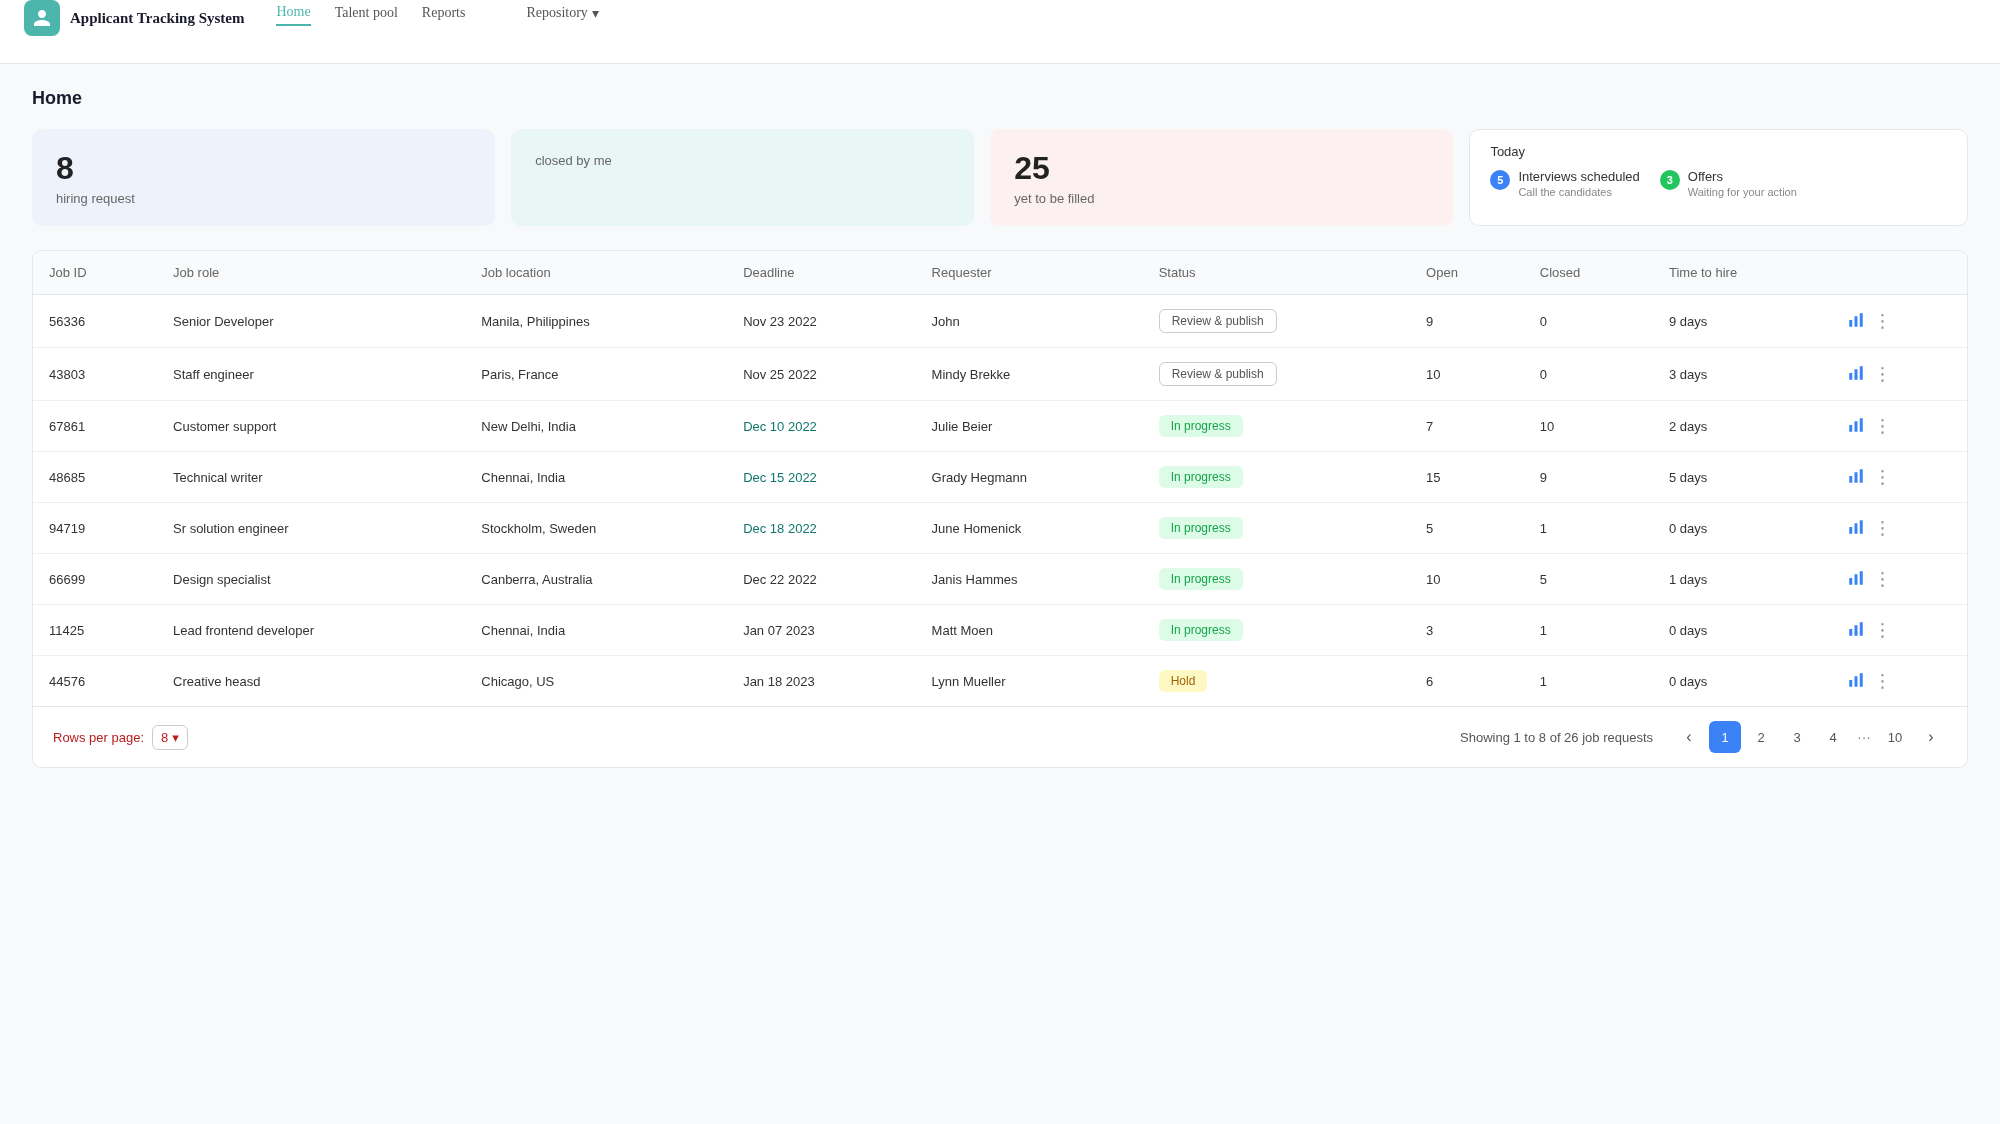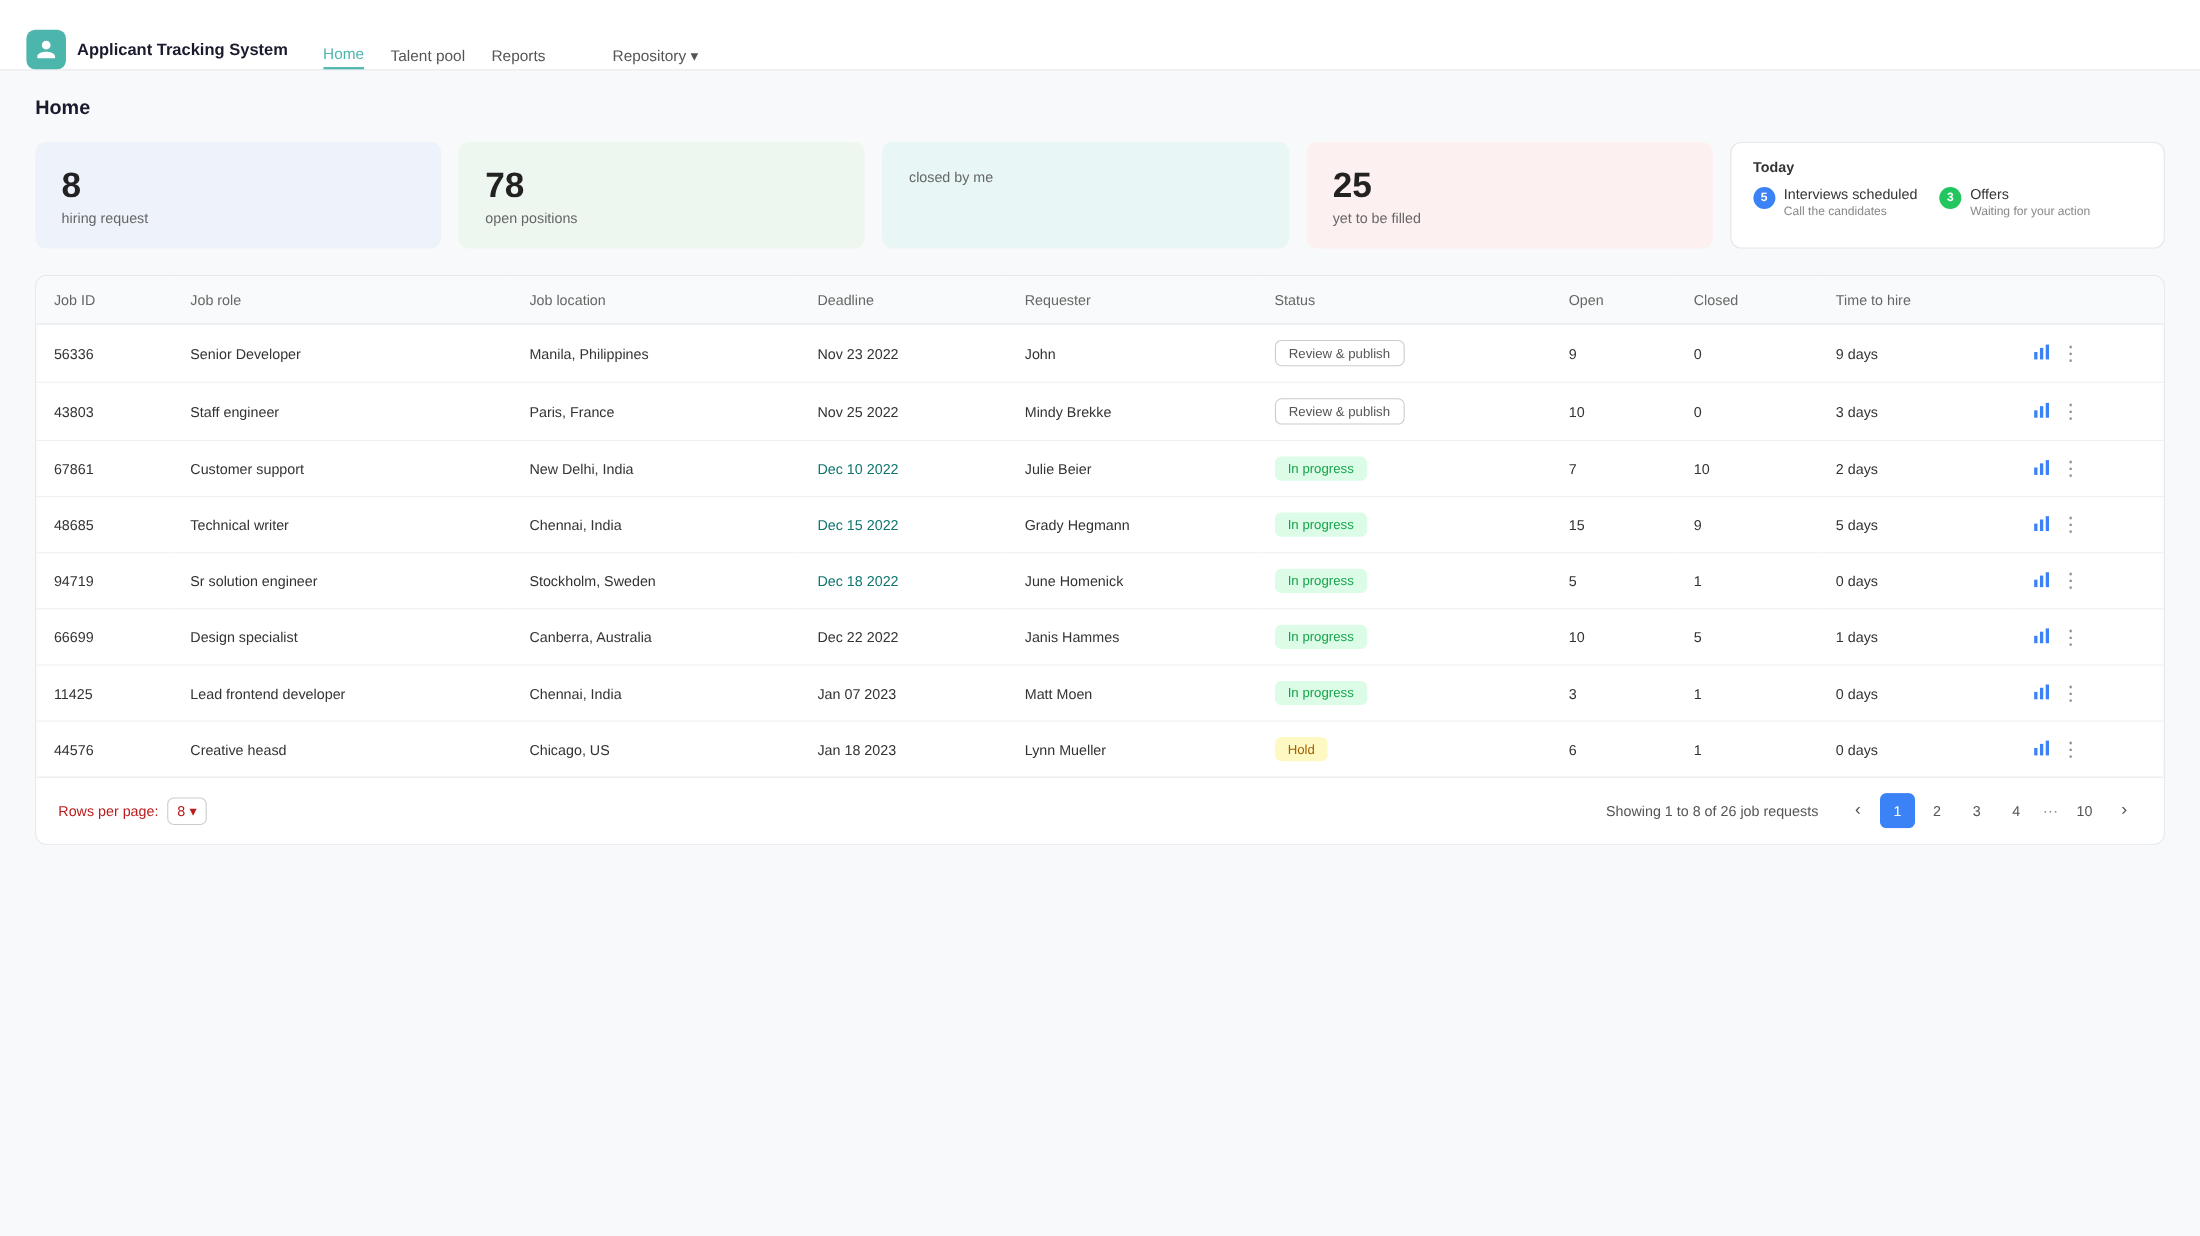--- a/index.html
+++ b/index.html
@@ -1,19 +1,19 @@
 <!DOCTYPE html>
 <html><head>
   <meta charset="utf-8">
   <style>
     * { box-sizing: border-box; margin: 0; padding: 0; }
     body { font-family: -apple-system, BlinkMacSystemFont, 'Segoe UI', sans-serif; background: #f8f9fa; color: #333; font-size: 14px; }
 
     
-    .topbar { background: #fff; border-bottom: 1px solid #e5e7eb; padding: 0 24px; display: flex; align-items: flex-end; height: 64px; gap: 32px; }
+    .topbar { background: #fff; border-bottom: 1px solid #e5e7eb; padding: 0 24px; display: flex; align-items: flex-start; height: 64px; gap: 32px; font-family: Liberation Serif, serif; }
     .logo { display: flex; align-items: center; gap: 10px; }
     .logo-icon { width: 36px; height: 36px; background: #4db6ac; border-radius: 8px; display: flex; align-items: center; justify-content: center; color: white; font-size: 18px; }
     .app-title { font-weight: 600; font-size: 15px; color: #1a1a2e; }
     .nav { display: flex; gap: 24px; align-items: center; }
     .nav-item { font-size: 14px; color: #555; cursor: pointer; padding: 4px 0; }
     .nav-item.active { color: #4db6ac; border-bottom: 2px solid #4db6ac; font-weight: 500; }
     .nav-item-repo { display: flex; align-items: center; gap: 4px; padding-left: 37px; }
 
     
     .page { padding: 24px 32px; }
@@ -22,21 +22,21 @@
     
     .stats-row { display: flex; gap: 16px; margin-bottom: 24px; }
     .stat-card { border-radius: 10px; padding: 20px 24px; flex: 1; }
     .stat-card.blue { background: #eef3fb; }
     .stat-card.green { background: #edf7f0; }
     .stat-card.teal { background: #e8f6f6; }
     .stat-card.pink { background: #fdf0f0; }
     .stat-card.today { background: #fff; border: 1px solid #e5e7eb; flex: 1.1; padding: 14px 20px; }
     .stat-number { font-size: 32px; font-weight: 700; color: #222; line-height: 1.2; }
     .stat-label { font-size: 13px; color: #666; margin-top: 4px; }
-    .today-header { font-size: 13px; font-weight: 700; margin-bottom: 10px; color: #333; }
+    .today-header { font-size: 13px; font-weight: 400; margin-bottom: 10px; color: #333; }
     .today-items { display: flex; gap: 20px; }
     .today-item { display: flex; align-items: flex-start; gap: 8px; }
     .today-badge { width: 20px; height: 20px; border-radius: 50%; display: flex; align-items: center; justify-content: center; font-size: 11px; font-weight: 700; color: #fff; flex-shrink: 0; margin-top: 1px; }
     .today-badge.blue { background: #3b82f6; }
     .today-badge.green { background: #22c55e; }
     .today-item-text .title { font-size: 13px; font-weight: 500; color: #333; }
     .today-item-text .sub { font-size: 11px; color: #888; margin-top: 2px; }
 
     
     .table-container { background: #fff; border-radius: 10px; border: 1px solid #e5e7eb; overflow: hidden; }
@@ -93,24 +93,20 @@
   </nav>
 </div>
 
 <div class="page">
   <div class="page-title">Home</div>
 
   <div class="stats-row">
     <div class="stat-card blue">
       <div class="stat-number">8</div>
       <div class="stat-label">hiring request</div>
-    </div>
-    <div class="stat-card green">
-      <div class="stat-number">78</div>
-      <div class="stat-label">open positions</div>
     </div>
     <div class="stat-card teal">
       <div class="stat-label">closed by me</div>
     </div>
     <div class="stat-card pink">
       <div class="stat-number">25</div>
       <div class="stat-label">yet to be filled</div>
     </div>
     <div class="stat-card today">
       <div class="today-header">Today</div>

